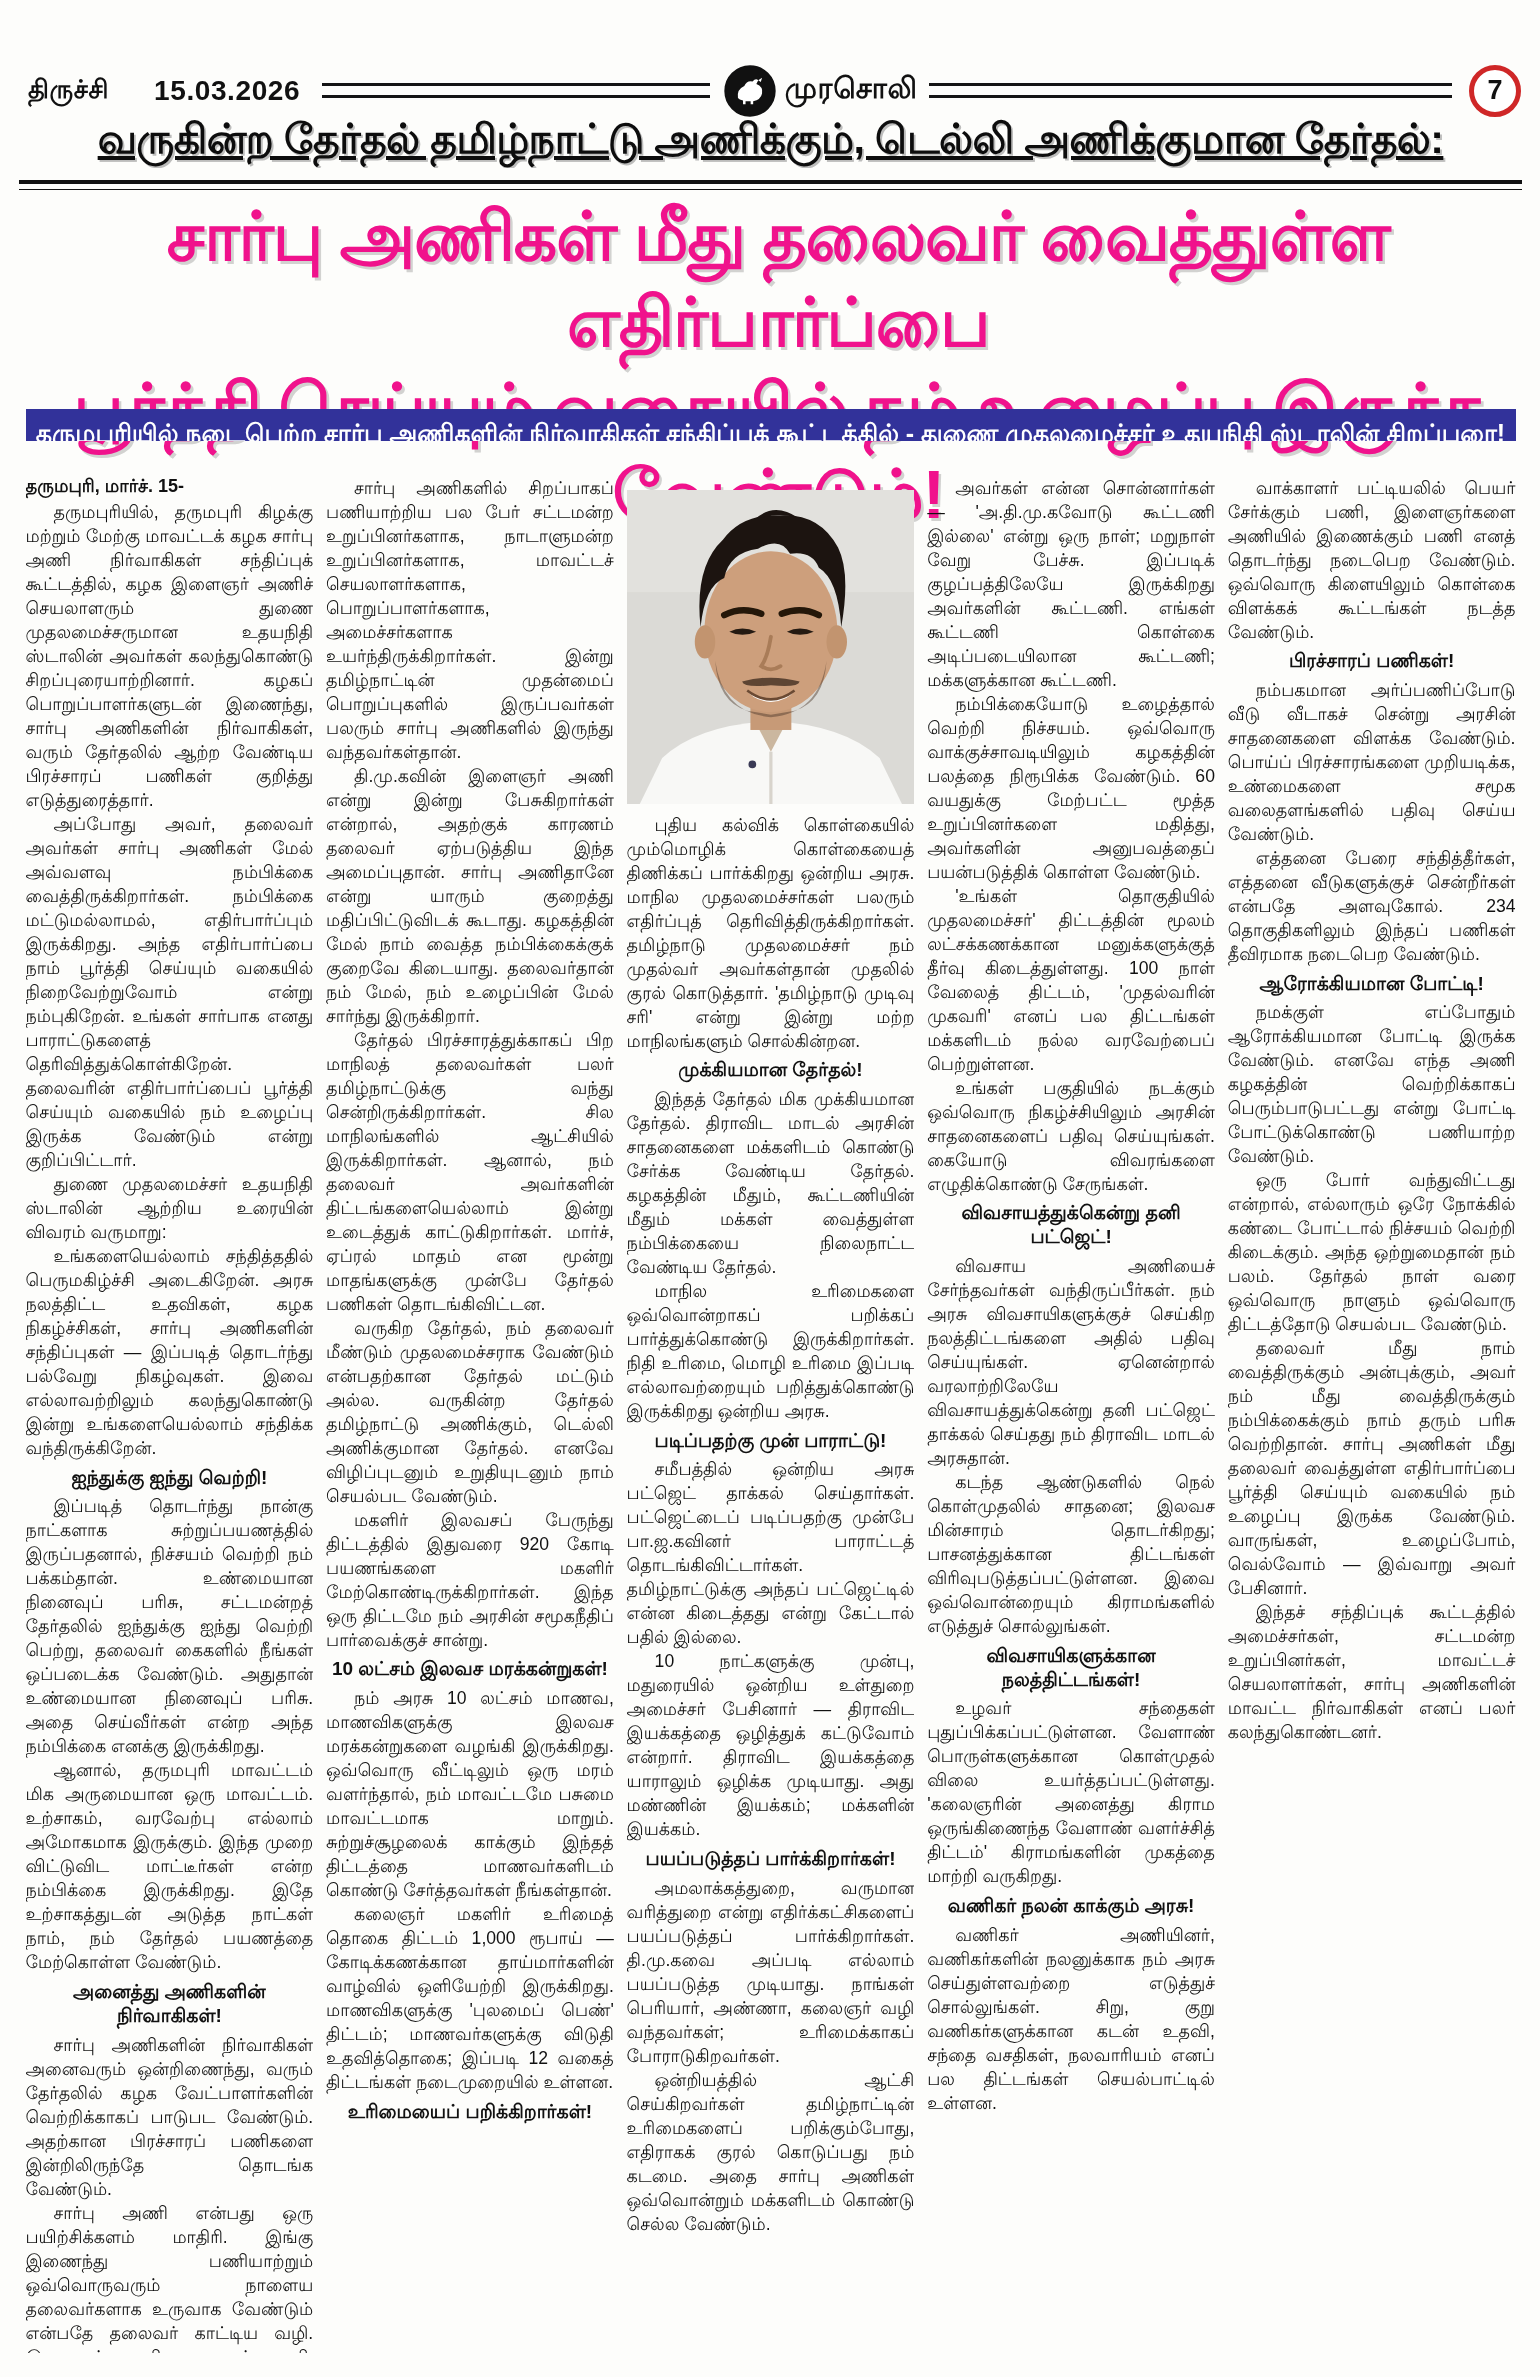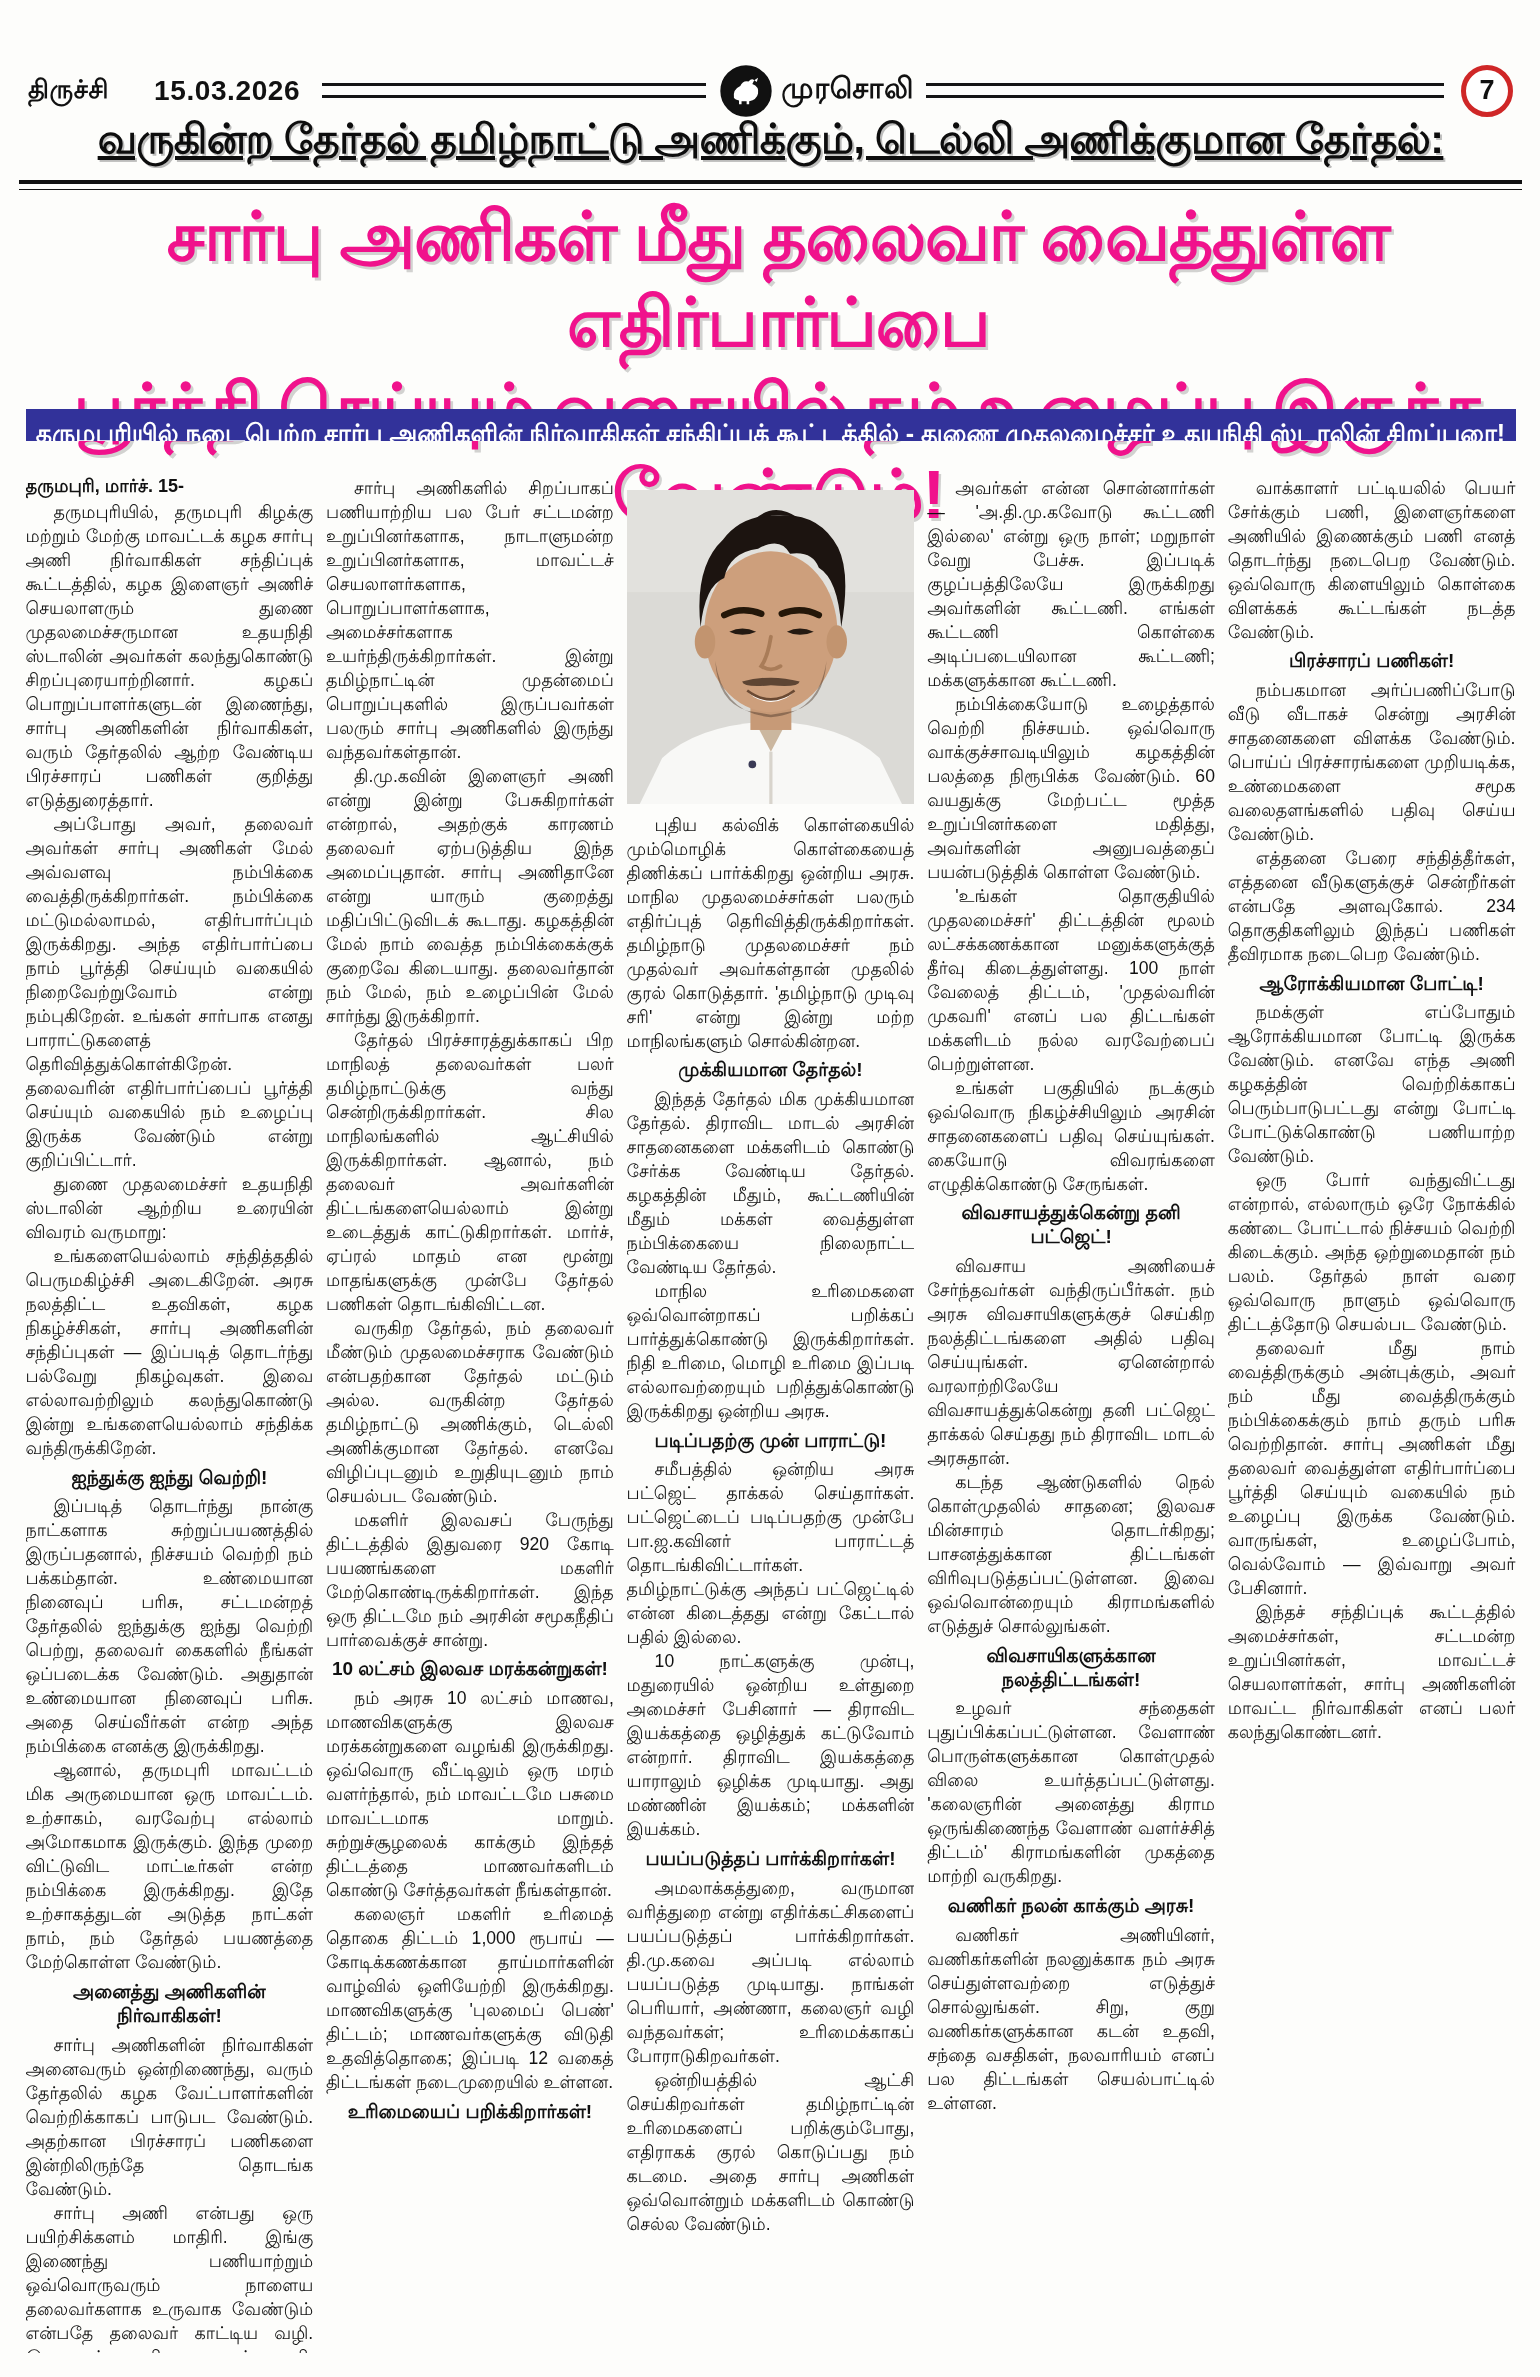--- a/index.html
+++ b/index.html
@@ -1,21 +1,21 @@
 <!DOCTYPE html>
 <html lang="ta" style="font-size:10.2px"><head>
 <meta charset="utf-8">
 <style>
   html,body{margin:0;padding:0;background:#f2f2ee;}
   .page{
     position:relative;width:1541px;height:2377px;background:#fdfdfb;
     font-family:"Liberation Sans","DejaVu Sans",sans-serif;color:#111;overflow:hidden;
   }
   
-  .header-row{position:absolute;top:60px;left:28px;right:28px;height:61px;display:flex;align-items:center;}
+  .header-row{position:absolute;top:60px;left:28px;right:20px;height:61px;display:flex;align-items:center;}
   .city{font-size:25.5px;font-weight:bold;letter-spacing:0.6px;}
   .hdate{font-size:28px;font-weight:bold;margin-left:45px;letter-spacing:0.6px;}
   .dblrule{height:9.6px;border-top:3.8px solid #141414;border-bottom:3.2px solid #141414;}
   .rule1{flex:1;margin:0 14px 0 22px;}
   .rule2{flex:1.35;margin:0 16.6px 0 11.5px;}
   .logo{width:52px;height:52px;flex:0 0 auto;}
   .masthead{font-size:29px;font-weight:bold;margin-left:9px;letter-spacing:0.6px;}
   .pagenum{
     width:42px;height:42px;border:5.1px solid #cf2727;border-radius:50%;background:#fff;
     display:flex;align-items:center;justify-content:center;font-size:27px;font-weight:bold;color:#111;flex:0 0 auto;

